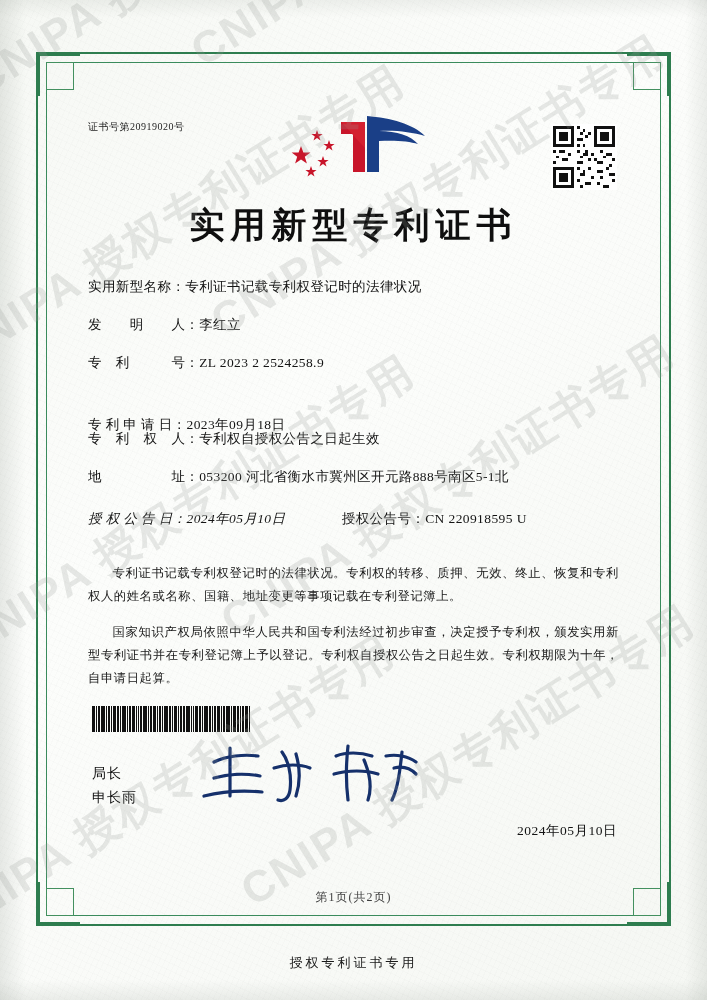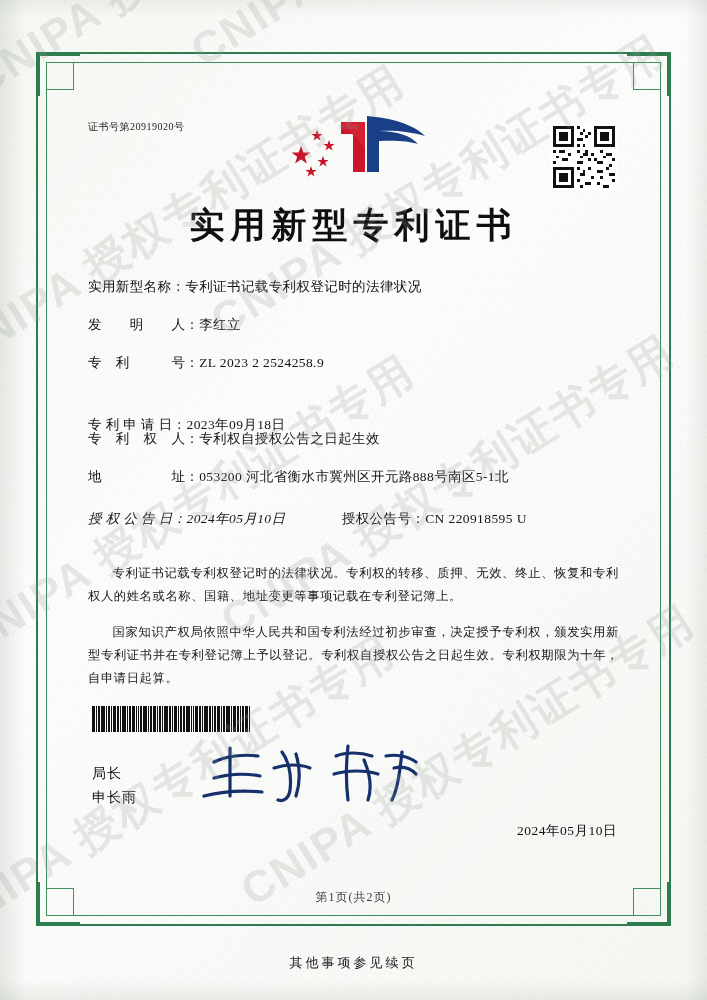--- a/index.html
+++ b/index.html
@@ -466,21 +466,21 @@
     <div id="director-block">
       <div>局长</div>
       <div>申长雨</div>
     </div>
 
     <div id="issue-date">2024年05月10日</div>
 
     <div id="page-indicator">第1页(共2页)</div>
   </div>
 
-  <div id="footer-note">其他事项参见续页</div>
+  <div id="footer-note">授权专利证书专用</div>
 
   <div id="edge-shade"></div>
 
   <div id="watermark">
     <div class="wm" style="left:-40px; top:60px;  font-size:44px; transform:rotate(-32deg);">CNIPA 授权专利证书专用</div>
     <div class="wm" style="left:180px; top:30px;  font-size:44px; transform:rotate(-32deg);">CNIPA 授权专利证书专用</div>
     <div class="wm" style="left:-60px; top:330px; font-size:44px; transform:rotate(-32deg);">CNIPA 授权专利证书专用</div>
     <div class="wm" style="left:200px; top:300px; font-size:44px; transform:rotate(-32deg);">CNIPA 授权专利证书专用</div>
     <div class="wm" style="left:-50px; top:620px; font-size:44px; transform:rotate(-32deg);">CNIPA 授权专利证书专用</div>
     <div class="wm" style="left:210px; top:600px; font-size:44px; transform:rotate(-32deg);">CNIPA 授权专利证书专用</div>

